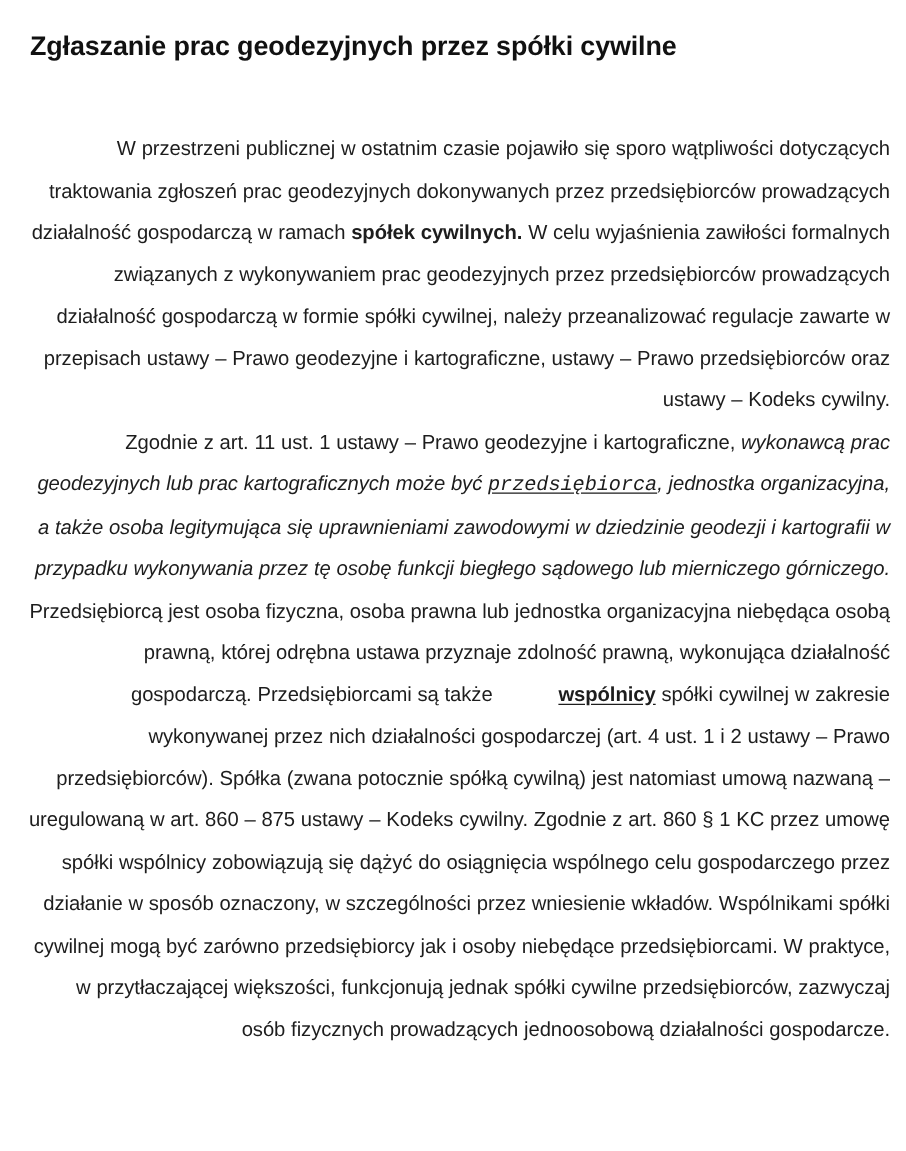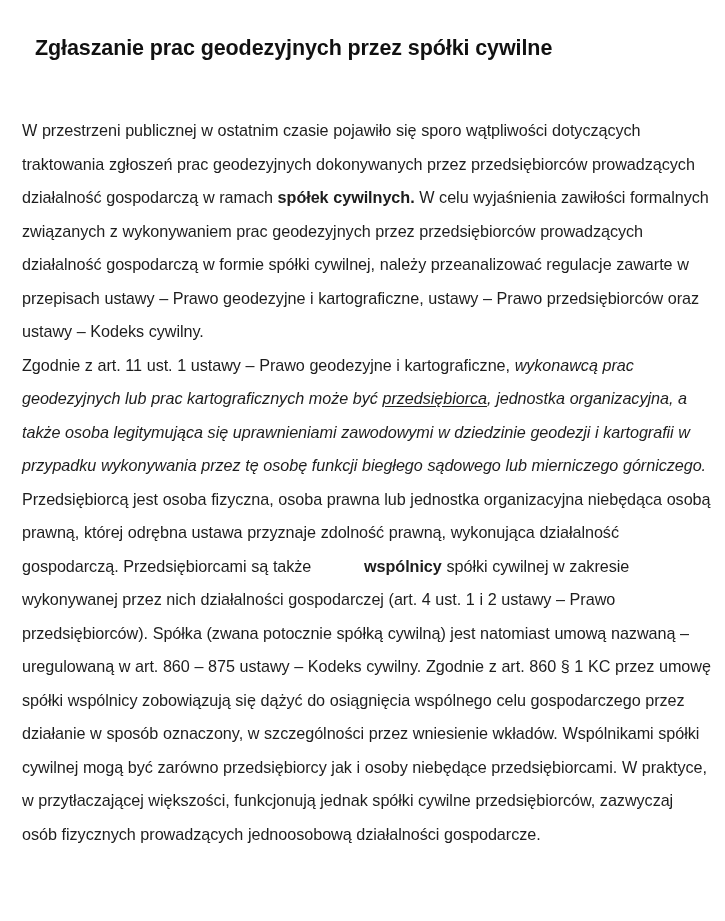--- a/index.html
+++ b/index.html
@@ -22,43 +22,44 @@
     box-sizing: border-box;
     padding: 22px 20px 0 22px;
     background: #ffffff;
   }
   .doc-title {
     font-family: "Liberation Sans", sans-serif;
     font-size: 21.5px;
     font-weight: bold;
     line-height: 26px;
     color: #111111;
-    margin: 13px;
+    margin: 2px;
     padding: 0;
     letter-spacing: -0.1px;
   }
   .body-block {
     margin-top: 53px;
     font-size: 16.2px;
     line-height: 33.5px;
     color: #1d1d1d;
     text-align: left;
     width: 690px;
     letter-spacing: -0.05px;
     word-spacing: 0.2px;
   }
   .para {
     margin: 0;
     padding: 0;
+    text-align: right;
   }
   .b   { font-weight: bold; }
   .i   { font-style: italic; }
   .u   { text-underline-offset: 2px; }
-  .bu  { font-weight: bold; text-underline-offset: 2px; margin-left: 48px; }
-  .iu  { font-style: italic; text-decoration: underline; text-underline-offset: 2px; }
+  .bu  { font-weight: bold; text-decoration: underline; text-underline-offset: 2px; margin-left: 48px; }
+  .iu  { font-style: italic; text-decoration: underline; text-underline-offset: 2px; font-family: Liberation Mono, monospace; }
 </style>
 </head>
 <body style="background: rgb(255, 255, 255);">
 
 <div class="page" style="background: rgb(255, 255, 255);">
 
   <h1 class="doc-title">Zgłaszanie prac geodezyjnych przez spółki cywilne</h1>
 
   <div class="body-block" style="color: rgb(29, 29, 29);">
     <p class="para"><span>W przestrzeni publicznej w ostatnim czasie pojawiło się sporo wątpliwości dotyczących traktowania zgłoszeń prac geodezyjnych dokonywanych przez przedsiębiorców prowadzących działalność gospodarczą w ramach </span><span class="b">spółek cywilnych.</span><span> W celu wyjaśnienia zawiłości formalnych związanych z wykonywaniem prac geodezyjnych przez przedsiębiorców prowadzących działalność gospodarczą w formie spółki cywilnej, należy przeanalizować regulacje zawarte w przepisach ustawy – Prawo geodezyjne i kartograficzne, ustawy – Prawo przedsiębiorców oraz ustawy – Kodeks cywilny.</span></p>

